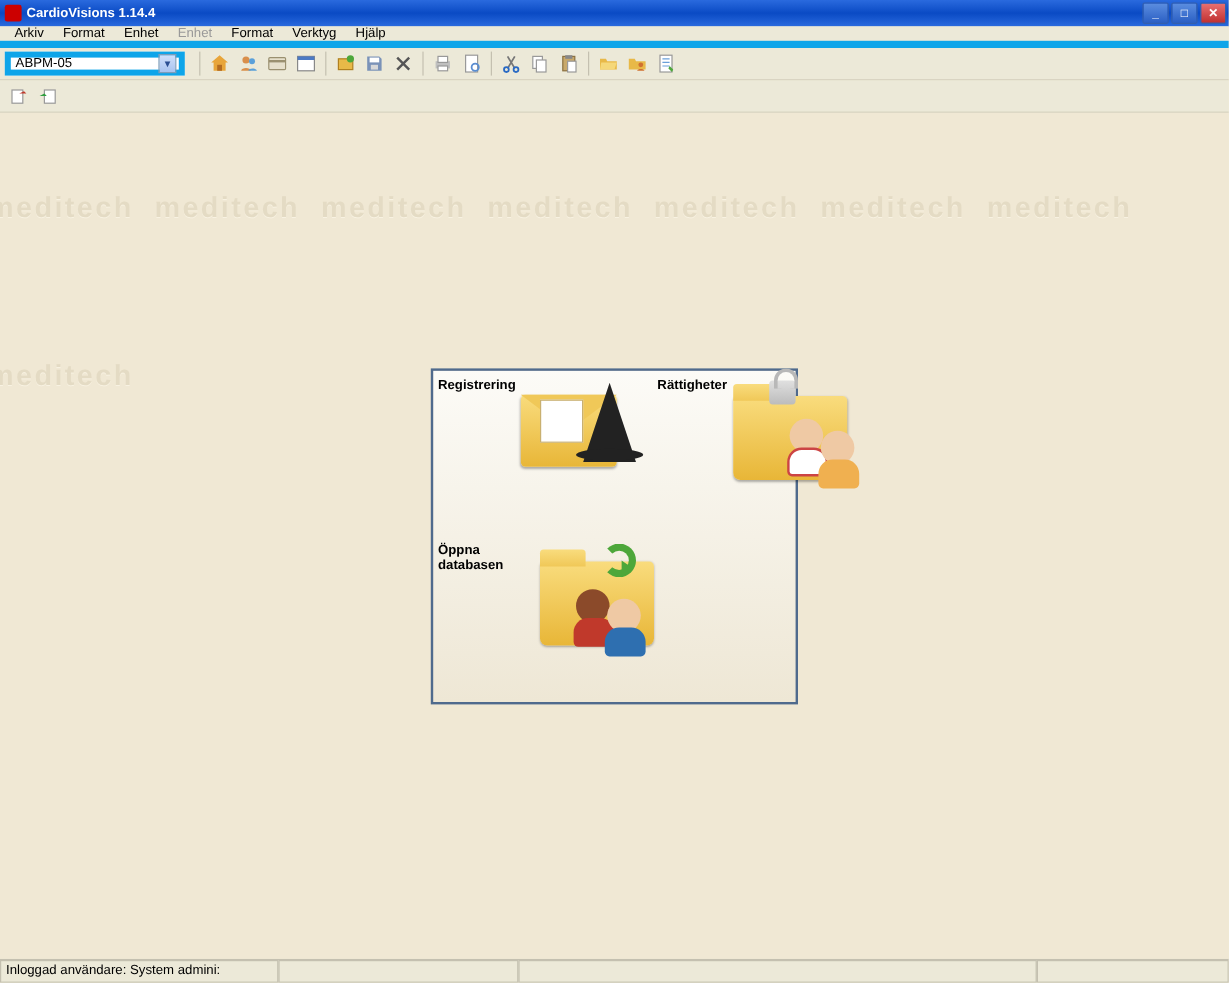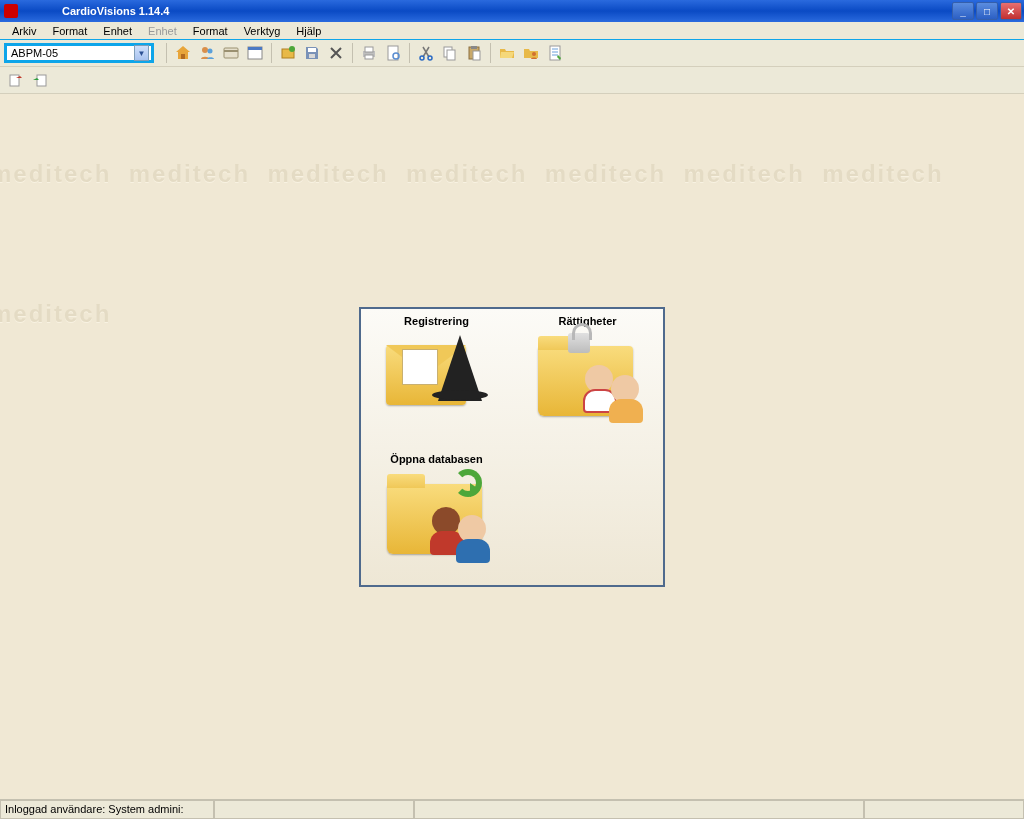--- a/index.html
+++ b/index.html
@@ -10,48 +10,48 @@
   .titlebar {
     height: 22px;
     background: linear-gradient(to bottom, #2a6ade 0%, #0a4ac4 50%, #2a6ade 100%);
     display: flex; align-items: center; padding: 0 2px 0 4px;
     color: #fff; font-weight: bold;
   }
   .titlebar .app-icon {
     width: 14px; height: 14px; margin-right: 4px;
     background: #c00; border-radius: 2px;
   }
-  .titlebar .title { flex: 1; margin-left: 40px; }
+  .titlebar .title { flex: 1; }
   .winbtn {
     width: 22px; height: 18px; margin-left: 2px;
     border: 1px solid #355fab; border-radius: 2px;
     display: flex; align-items: center; justify-content: center;
     font-family: sans-serif; font-size: 10px; color: #fff;
   }
   .winbtn.min, .winbtn.max { background: linear-gradient(to bottom,#5b8ddf,#2b5fc4); }
   .winbtn.close { background: linear-gradient(to bottom,#e87070,#c03030); }
 
   
   .menubar {
     height: 18px; background: #ece9d8;
     display: flex; align-items: center; padding: 0 4px;
-    border-bottom: 1px solid #0ea5e9;
+    border-bottom: 6px solid #0ea5e9;
   }
   .menuitem { padding: 2px 8px; cursor: default; }
   .menuitem.disabled { color: #999; }
 
   
   .toolrow {
     background: #ece9d8;
     display: flex; align-items: center; padding: 2px 4px;
     border-bottom: 1px solid #d4cfbc;
   }
   .select {
     width: 150px; height: 20px;
-    background: #fff; border: 3px solid #0ea5e9;
+    background: #fff; border: 5px solid #0ea5e9;
     display: flex; align-items: center; justify-content: space-between;
     padding: 0 2px 0 4px; margin-right: 8px;
   }
   .select .arrow {
     width: 15px; height: 16px;
     background: linear-gradient(to bottom,#cfe0fb,#a9c3ef);
     border: 1px solid #7f9db9;
     display: flex; align-items: center; justify-content: center;
     font-size: 8px; color: #2b4f93;
   }
@@ -84,21 +84,21 @@
   .panel {
     width: 306px; height: 280px;
     border: 2px solid #4f6a8d;
     background: linear-gradient(to bottom, #fcfbf7, #eee7d5);
     display: grid;
     grid-template-columns: 1fr 1fr;
     grid-template-rows: 1fr 1fr;
     z-index: 1;
   }
   .panel-item {
-    display: flex; flex-direction: column; align-items: center;
+    display: flex; flex-direction: row; align-items: flex-start;
     padding: 6px 4px 4px 4px;
   }
   .panel-item .label { font-weight: bold; font-size: 11px; margin-bottom: 4px; }
   .panel-item .pic { width: 110px; height: 95px; position: relative; }
   .folder {
     position: absolute; left: 5px; top: 15px;
     width: 95px; height: 70px;
     background: linear-gradient(to bottom,#f9dc7d,#e8b637);
     border-radius: 4px 4px 6px 6px;
     box-shadow: 0 1px 2px rgba(0,0,0,.3);
@@ -170,21 +170,21 @@
 
   
   .statusbar {
     height: 20px; background: #ece9d8; border-top: 1px solid #c4c0b0;
     display: flex;
   }
   .status-cell {
     border: 1px solid #c4c0b0; padding: 2px 4px;
     white-space: nowrap; overflow: hidden;
   }
-  .status-cell.c1 { width: 214px; }
+  .status-cell.c1 { width: 232px; }
   .status-cell.c2 { width: 200px; }
   .status-cell.c3 { flex: 1; }
   .status-cell.c4 { width: 160px; }
 </style>
 </head>
 <body>
 
 <div class="titlebar">
   <div class="app-icon"></div>
   <div class="title">CardioVisions 1.14.4</div>

